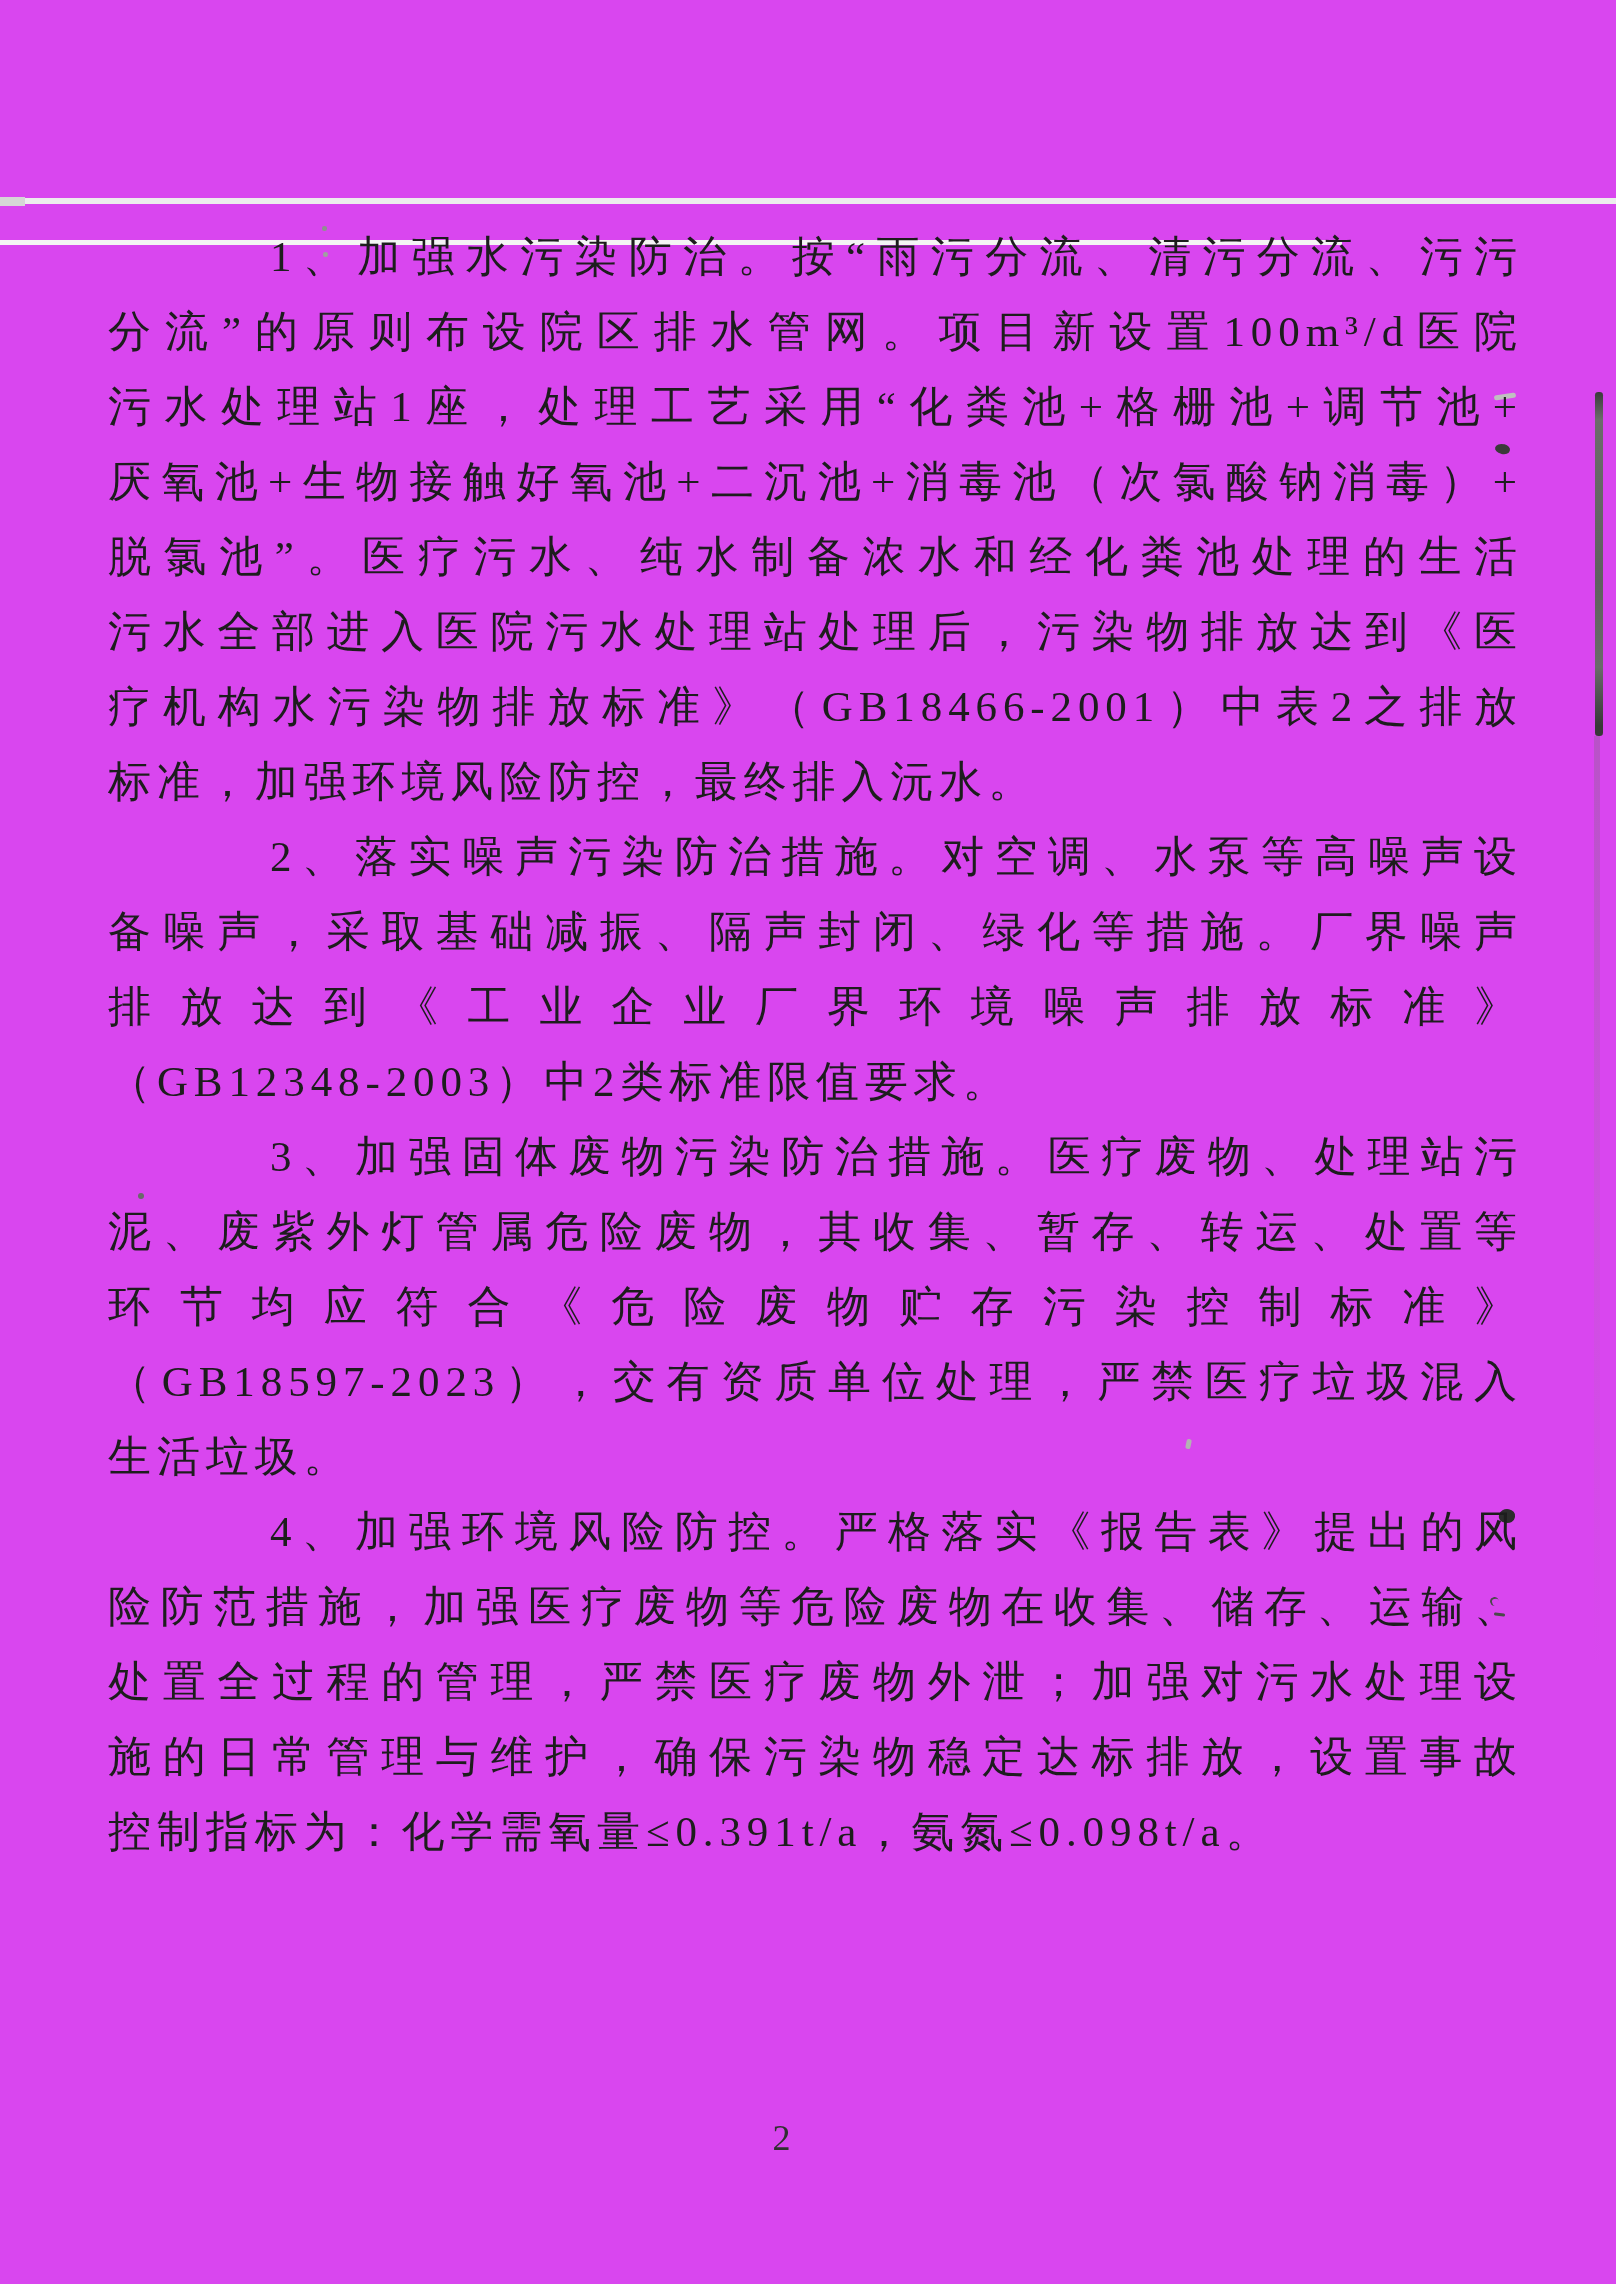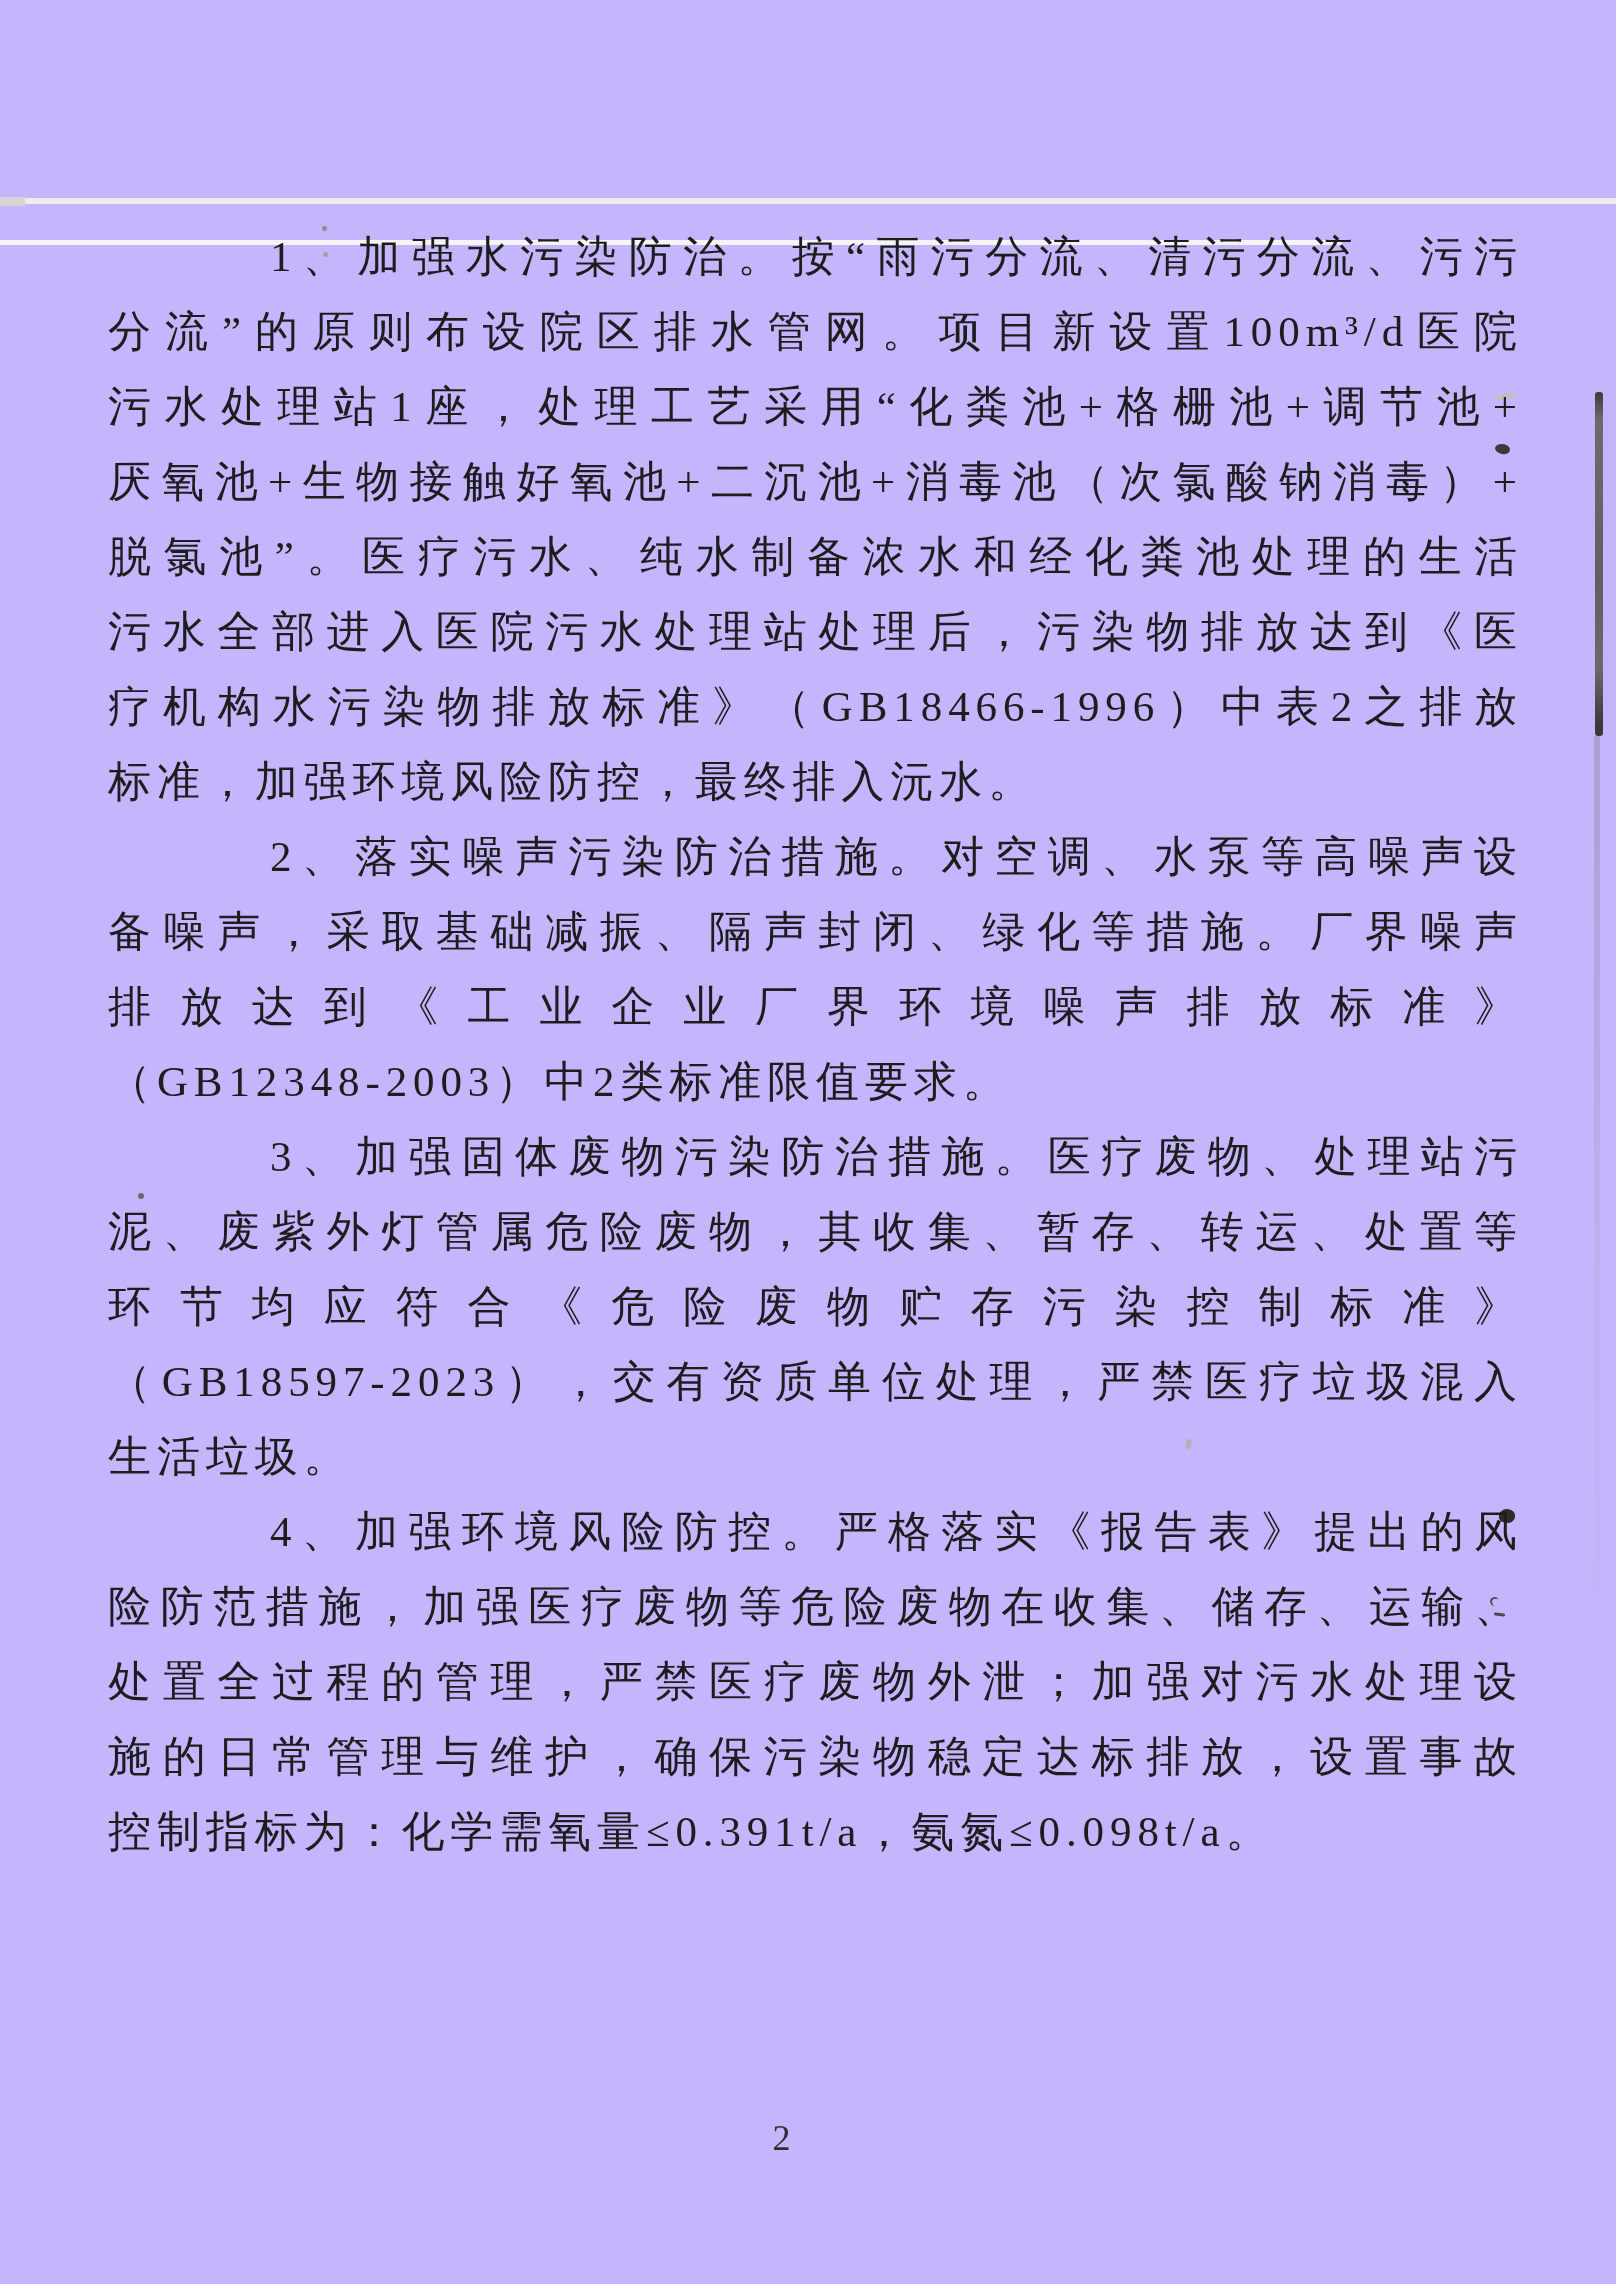--- a/index.html
+++ b/index.html
@@ -4,21 +4,21 @@
 <style>
   html, body {
     margin: 0;
     padding: 0;
     background: #ffffff;
   }
   .page {
     position: relative;
     width: 1616px;
     height: 2284px;
-    background: #c4b5fd;
+    background: #d946ef;
     overflow: hidden;
     font-family: "Liberation Serif", "DejaVu Serif", serif;
   }
 
   
   .text-block {
     position: absolute;
     left: 108px;
     top: 219px;
     width: 1415px;
@@ -98,21 +98,21 @@
   <div class="artifact speck-r2"></div>
   <div class="artifact smudge"></div>
 
   <div class="text-block">
       <div class="line first full">1、加强水污染防治。按“雨污分流、清污分流、污污</div>
       <div class="line full">分流”的原则布设院区排水管网。项目新设置100m³/d医院</div>
       <div class="line full">污水处理站1座，处理工艺采用“化粪池+格栅池+调节池+</div>
       <div class="line full">厌氧池+生物接触好氧池+二沉池+消毒池（次氯酸钠消毒）+</div>
       <div class="line full">脱氯池”。医疗污水、纯水制备浓水和经化粪池处理的生活</div>
       <div class="line full">污水全部进入医院污水处理站处理后，污染物排放达到《医</div>
-      <div class="line full">疗机构水污染物排放标准》（GB18466-1996）中表2之排放</div>
+      <div class="line full">疗机构水污染物排放标准》（GB18466-2001）中表2之排放</div>
       <div class="line">标准，加强环境风险防控，最终排入沅水。</div>
       <div class="line first full">2、落实噪声污染防治措施。对空调、水泵等高噪声设</div>
       <div class="line full">备噪声，采取基础减振、隔声封闭、绿化等措施。厂界噪声</div>
       <div class="line full">排放达到《工业企业厂界环境噪声排放标准》</div>
       <div class="line">（GB12348-2003）中2类标准限值要求。</div>
       <div class="line first full">3、加强固体废物污染防治措施。医疗废物、处理站污</div>
       <div class="line full">泥、废紫外灯管属危险废物，其收集、暂存、转运、处置等</div>
       <div class="line full">环节均应符合《危险废物贮存污染控制标准》</div>
       <div class="line full">（GB18597-2023），交有资质单位处理，严禁医疗垃圾混入</div>
       <div class="line">生活垃圾。</div>

